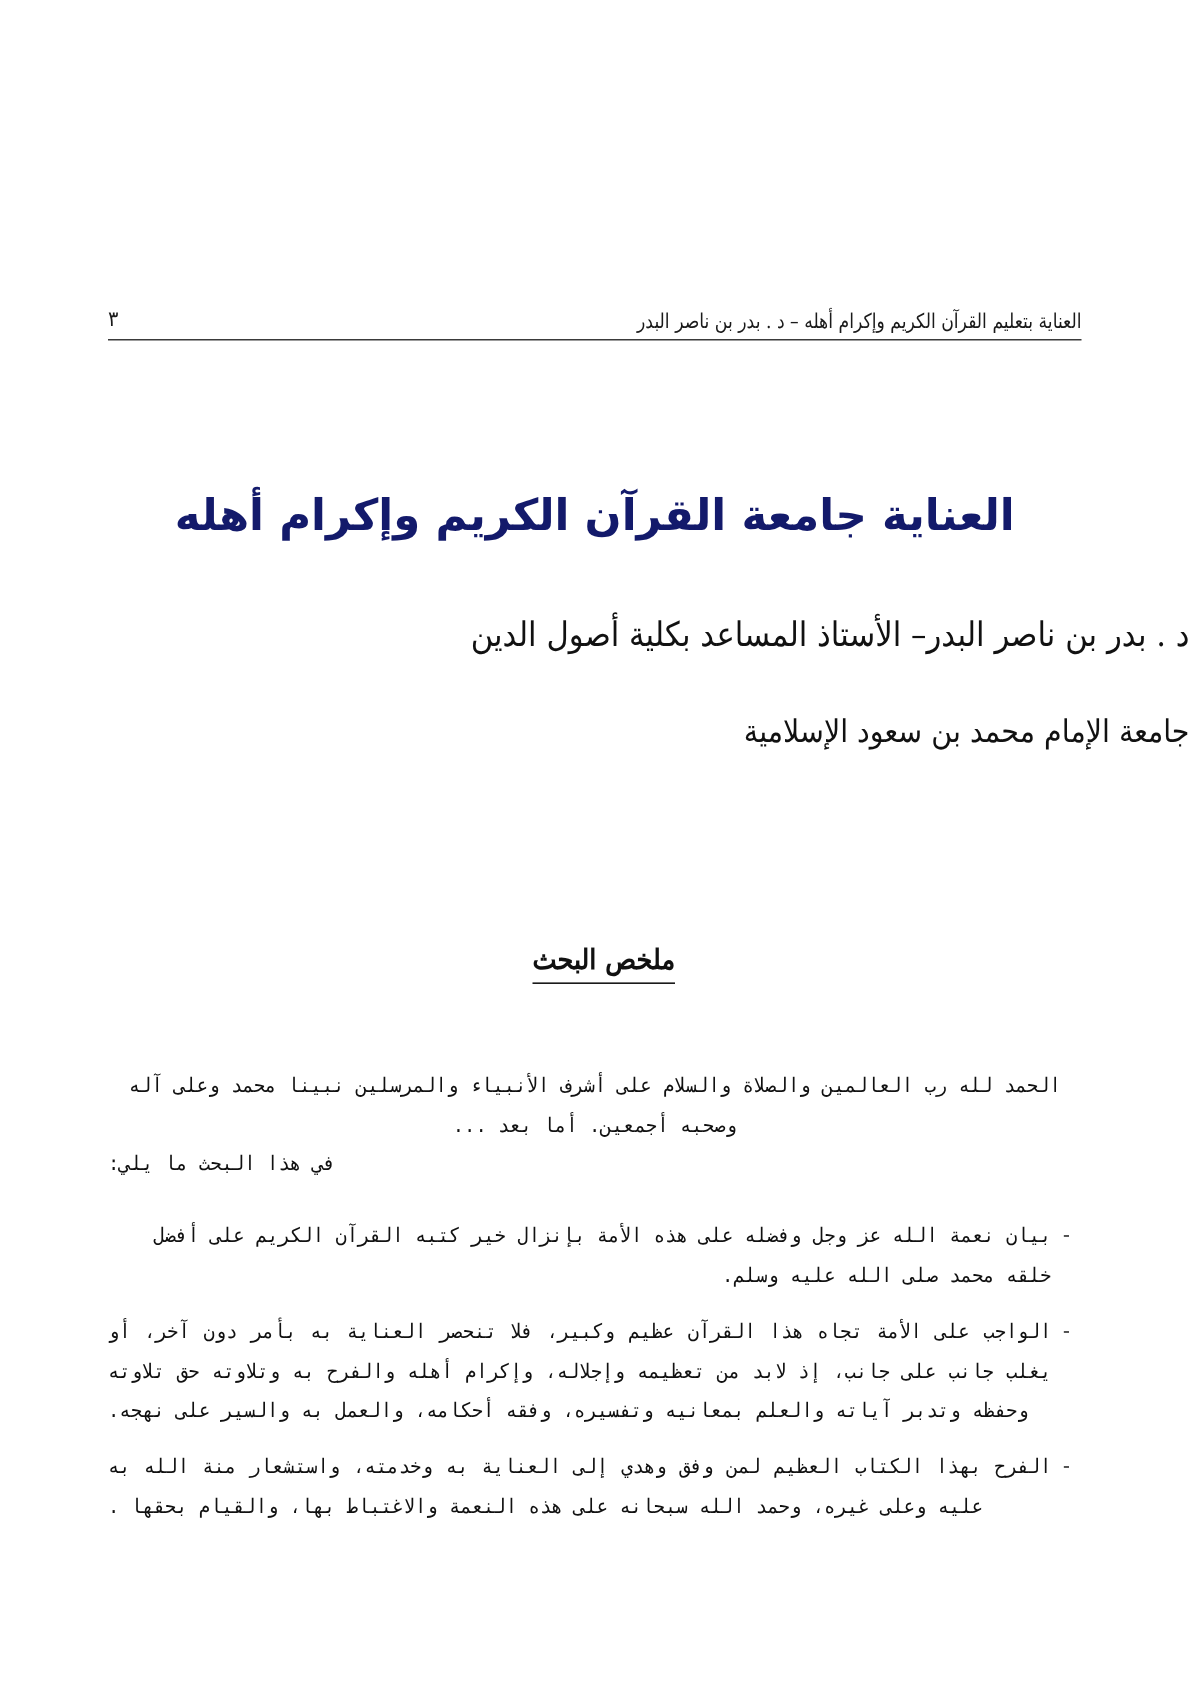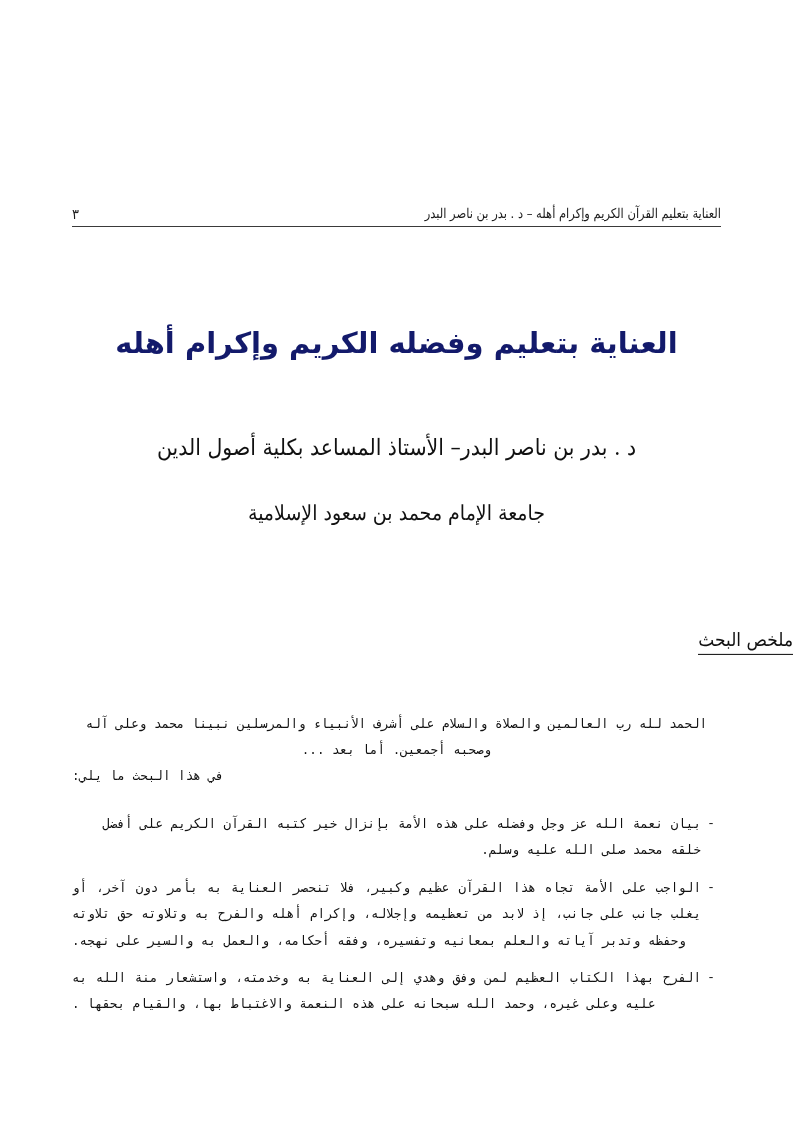--- a/index.html
+++ b/index.html
@@ -73,24 +73,24 @@
     font-size: 29px;
     line-height: 1.25;
     color: #131a6b;
     letter-spacing: -0.4px;
     direction: rtl;
   }
 
   
   .author-block {
     position: absolute;
-    top: 436px;
+    top: 412px;
     left: 0;
     right: 0;
-    text-align: center;
+    text-align: right;
     direction: rtl;
   }
   .author-line {
     font-family: "DejaVu Serif", "Liberation Serif", serif;
     font-size: 20.5px;
     color: #111111;
     line-height: 1.15;
     white-space: nowrap;
     transform: scaleY(1.1);
   }
@@ -98,21 +98,23 @@
     margin-top: 42px;
     font-size: 19px;
   }
 
   
   .abstract-heading-wrap {
     position: absolute;
     top: 630px;
     left: 12px;
     right: 0;
-    direction: rtl;
+    text-align: center;
+    direction: rtl;
+    font-weight: bold;
   }
   .abstract-heading {
     display: inline-block;
     font-family: "DejaVu Serif", "Liberation Serif", serif;
     font-size: 17px;
     color: #111111;
     border-bottom: 1.1px solid #1a1a1a;
     padding-bottom: 3px;
     transform: scaleY(1.08);
   }
@@ -180,21 +182,21 @@
 <body>
 
 <div class="page">
 
   <div class="running-head">
     <span class="running-head-title">العناية بتعليم القرآن الكريم وإكرام أهله – د . بدر بن ناصر البدر</span>
     <span class="running-head-pageno">٣</span>
   </div>
   <div class="header-rule"></div>
 
-  <h1 class="doc-title">العناية بتعليم وفضله الكريم وإكرام أهله</h1>
+  <h1 class="doc-title">العناية جامعة القرآن الكريم وإكرام أهله</h1>
 
   <div class="author-block">
     <div class="author-line">د . بدر بن ناصر البدر– الأستاذ المساعد بكلية أصول الدين</div>
     <div class="author-line affiliation">جامعة الإمام محمد بن سعود الإسلامية</div>
   </div>
 
   <div class="abstract-heading-wrap">
     <span class="abstract-heading">ملخص البحث</span>
   </div>
 

